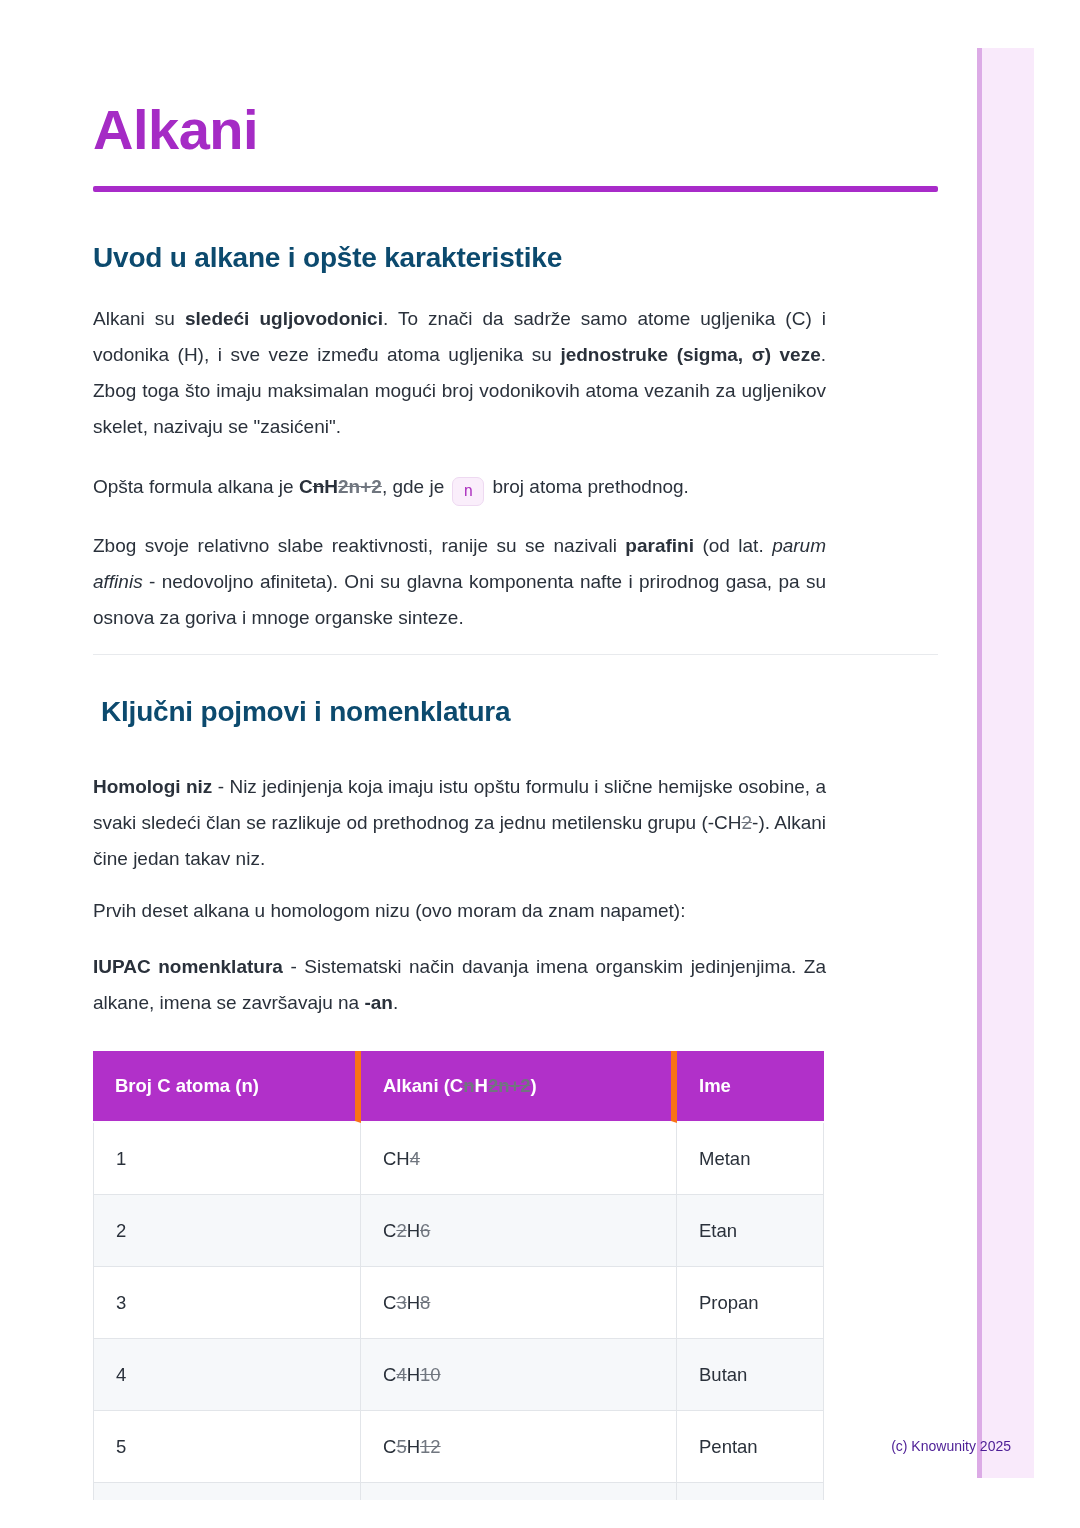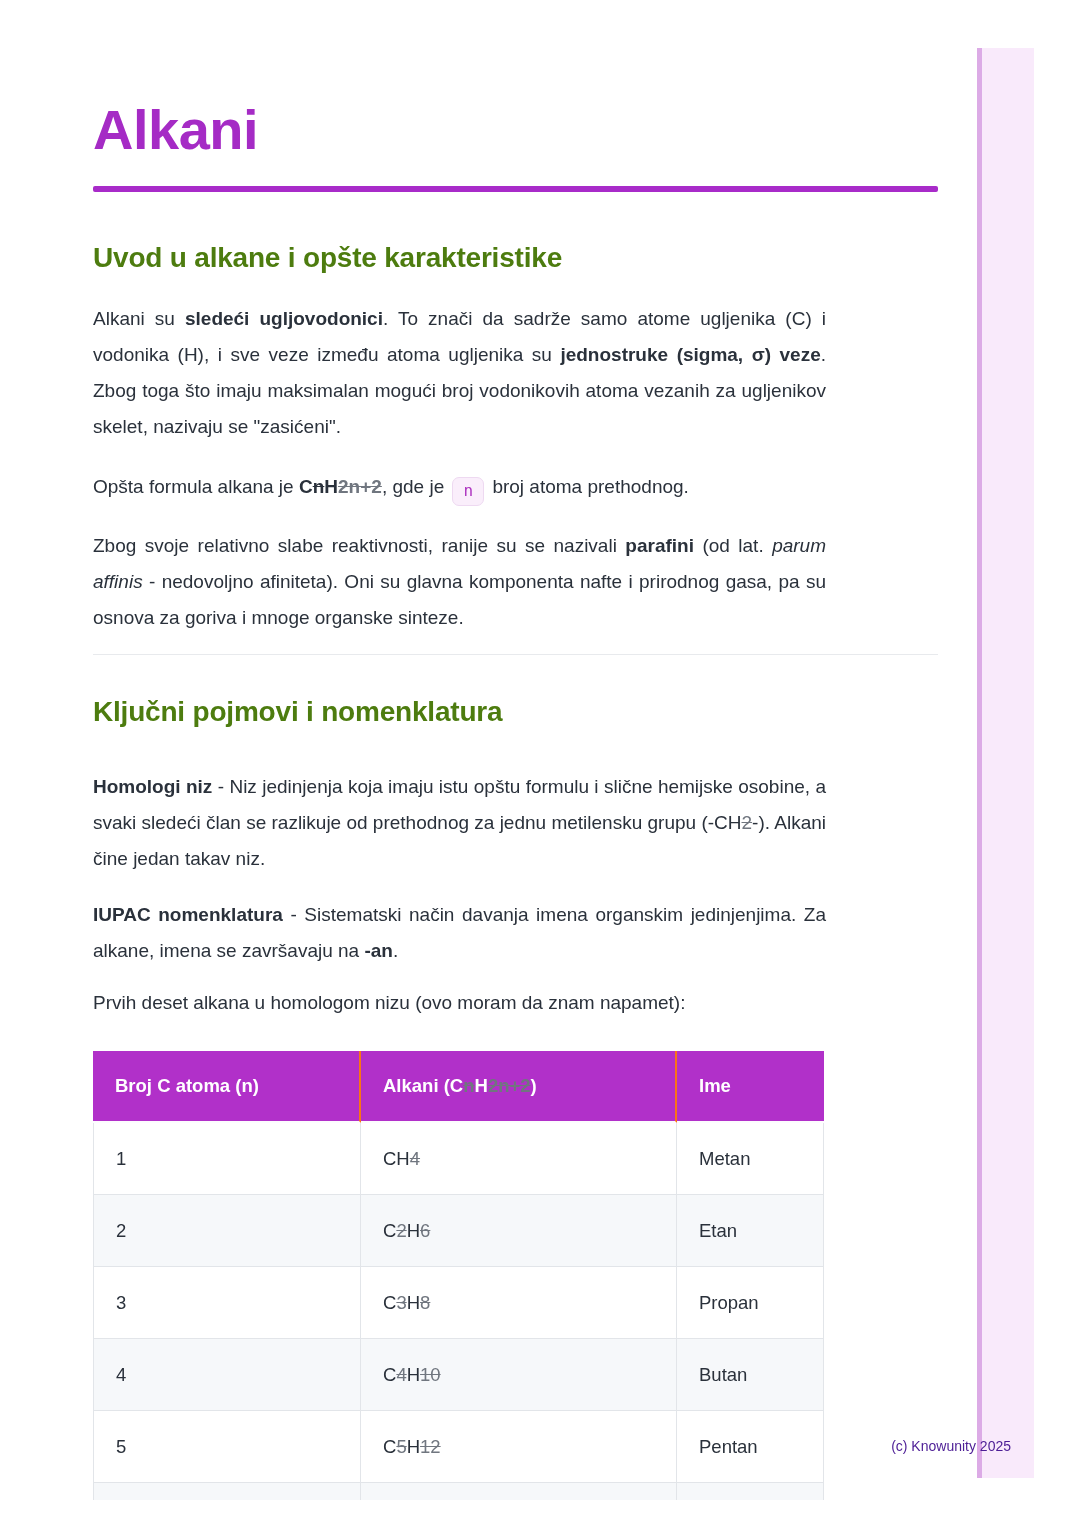--- a/index.html
+++ b/index.html
@@ -30,25 +30,25 @@
     width: 845px;
     height: 6px;
     border: none;
     background: #a82bc9;
     border-radius: 2px;
   }
   h2.section-heading {
     font-size: 28px;
     line-height: 34px;
     font-weight: 700;
-    color: #4d7c0f;
+    color: #0c4a6e;
     letter-spacing: -0.2px;
   }
   h2.h2-intro { margin-top: 49px; }
-  h2.h2-pojmovi { margin-top: 40px; }
+  h2.h2-pojmovi { margin-top: 40px; margin-left: 8px; }
   p.body-text {
     width: 733px;
     font-size: 19px;
     line-height: 36px;
     text-align: justify;
     color: #2a313b;
   }
   .p1 { margin-top: 26px; }
   .p2 { margin-top: 24px; }
   .p3 { margin-top: 22px; }
@@ -98,21 +98,21 @@
     border-spacing: 0;
     font-size: 18.5px;
   }
   table.alkani-table th {
     height: 72px;
     background: #b130c9;
     color: #ffffff;
     font-weight: 700;
     text-align: left;
     padding: 0 22px;
-    border-right: 2px solid #f97316;
+    border-right: 6px solid #f97316;
     border-bottom: 2px solid #fdfcfe;
   }
   table.alkani-table th:last-child { border-right: none; }
   table.alkani-table th del {
     color: #70767f;
     text-decoration: line-through;
   }
   table.alkani-table td {
     height: 72px;
     padding: 0 22px;
@@ -165,23 +165,23 @@
   <p class="body-text p2"><span>Opšta formula alkana je </span><strong>C</strong><del class="sub-dark">n</del><strong>H</strong><del class="sub-gray">2n+2</del><span>, gde je </span><code class="inline-code">n</code><span> broj atoma prethodnog.</span></p>
 
   <p class="body-text p3"><span>Zbog svoje relativno slabe reaktivnosti, ranije su se nazivali </span><strong>parafini</strong><span> (od lat. </span><i>parum affinis</i><span> - nedovoljno afiniteta). Oni su glavna komponenta nafte i prirodnog gasa, pa su osnova za goriva i mnoge organske sinteze.</span></p>
 
   <hr class="section-divider">
 
   <h2 class="section-heading h2-pojmovi">Ključni pojmovi i nomenklatura</h2>
 
   <p class="body-text p4"><strong>Homologi niz</strong><span> - Niz jedinjenja koja imaju istu opštu formulu i slične hemijske osobine, a svaki sledeći član se razlikuje od prethodnog za jednu metilensku grupu (-CH</span><del class="sub-plain">2</del><span>-). Alkani čine jedan takav niz.</span></p>
 
+  <p class="body-text p6">Prvih deset alkana u homologom nizu (ovo moram da znam napamet):</p>
+
   <p class="body-text p5"><strong>IUPAC nomenklatura</strong><span> - Sistematski način davanja imena organskim jedinjenjima. Za alkane, imena se završavaju na </span><strong>-an</strong><span>.</span></p>
-
-  <p class="body-text p6">Prvih deset alkana u homologom nizu (ovo moram da znam napamet):</p>
 
   <table class="alkani-table">
     <colgroup>
       <col style="width:268px">
       <col style="width:316px">
       <col style="width:147px">
     </colgroup>
     <thead>
       <tr>
         <th>Broj C atoma (n)</th>

